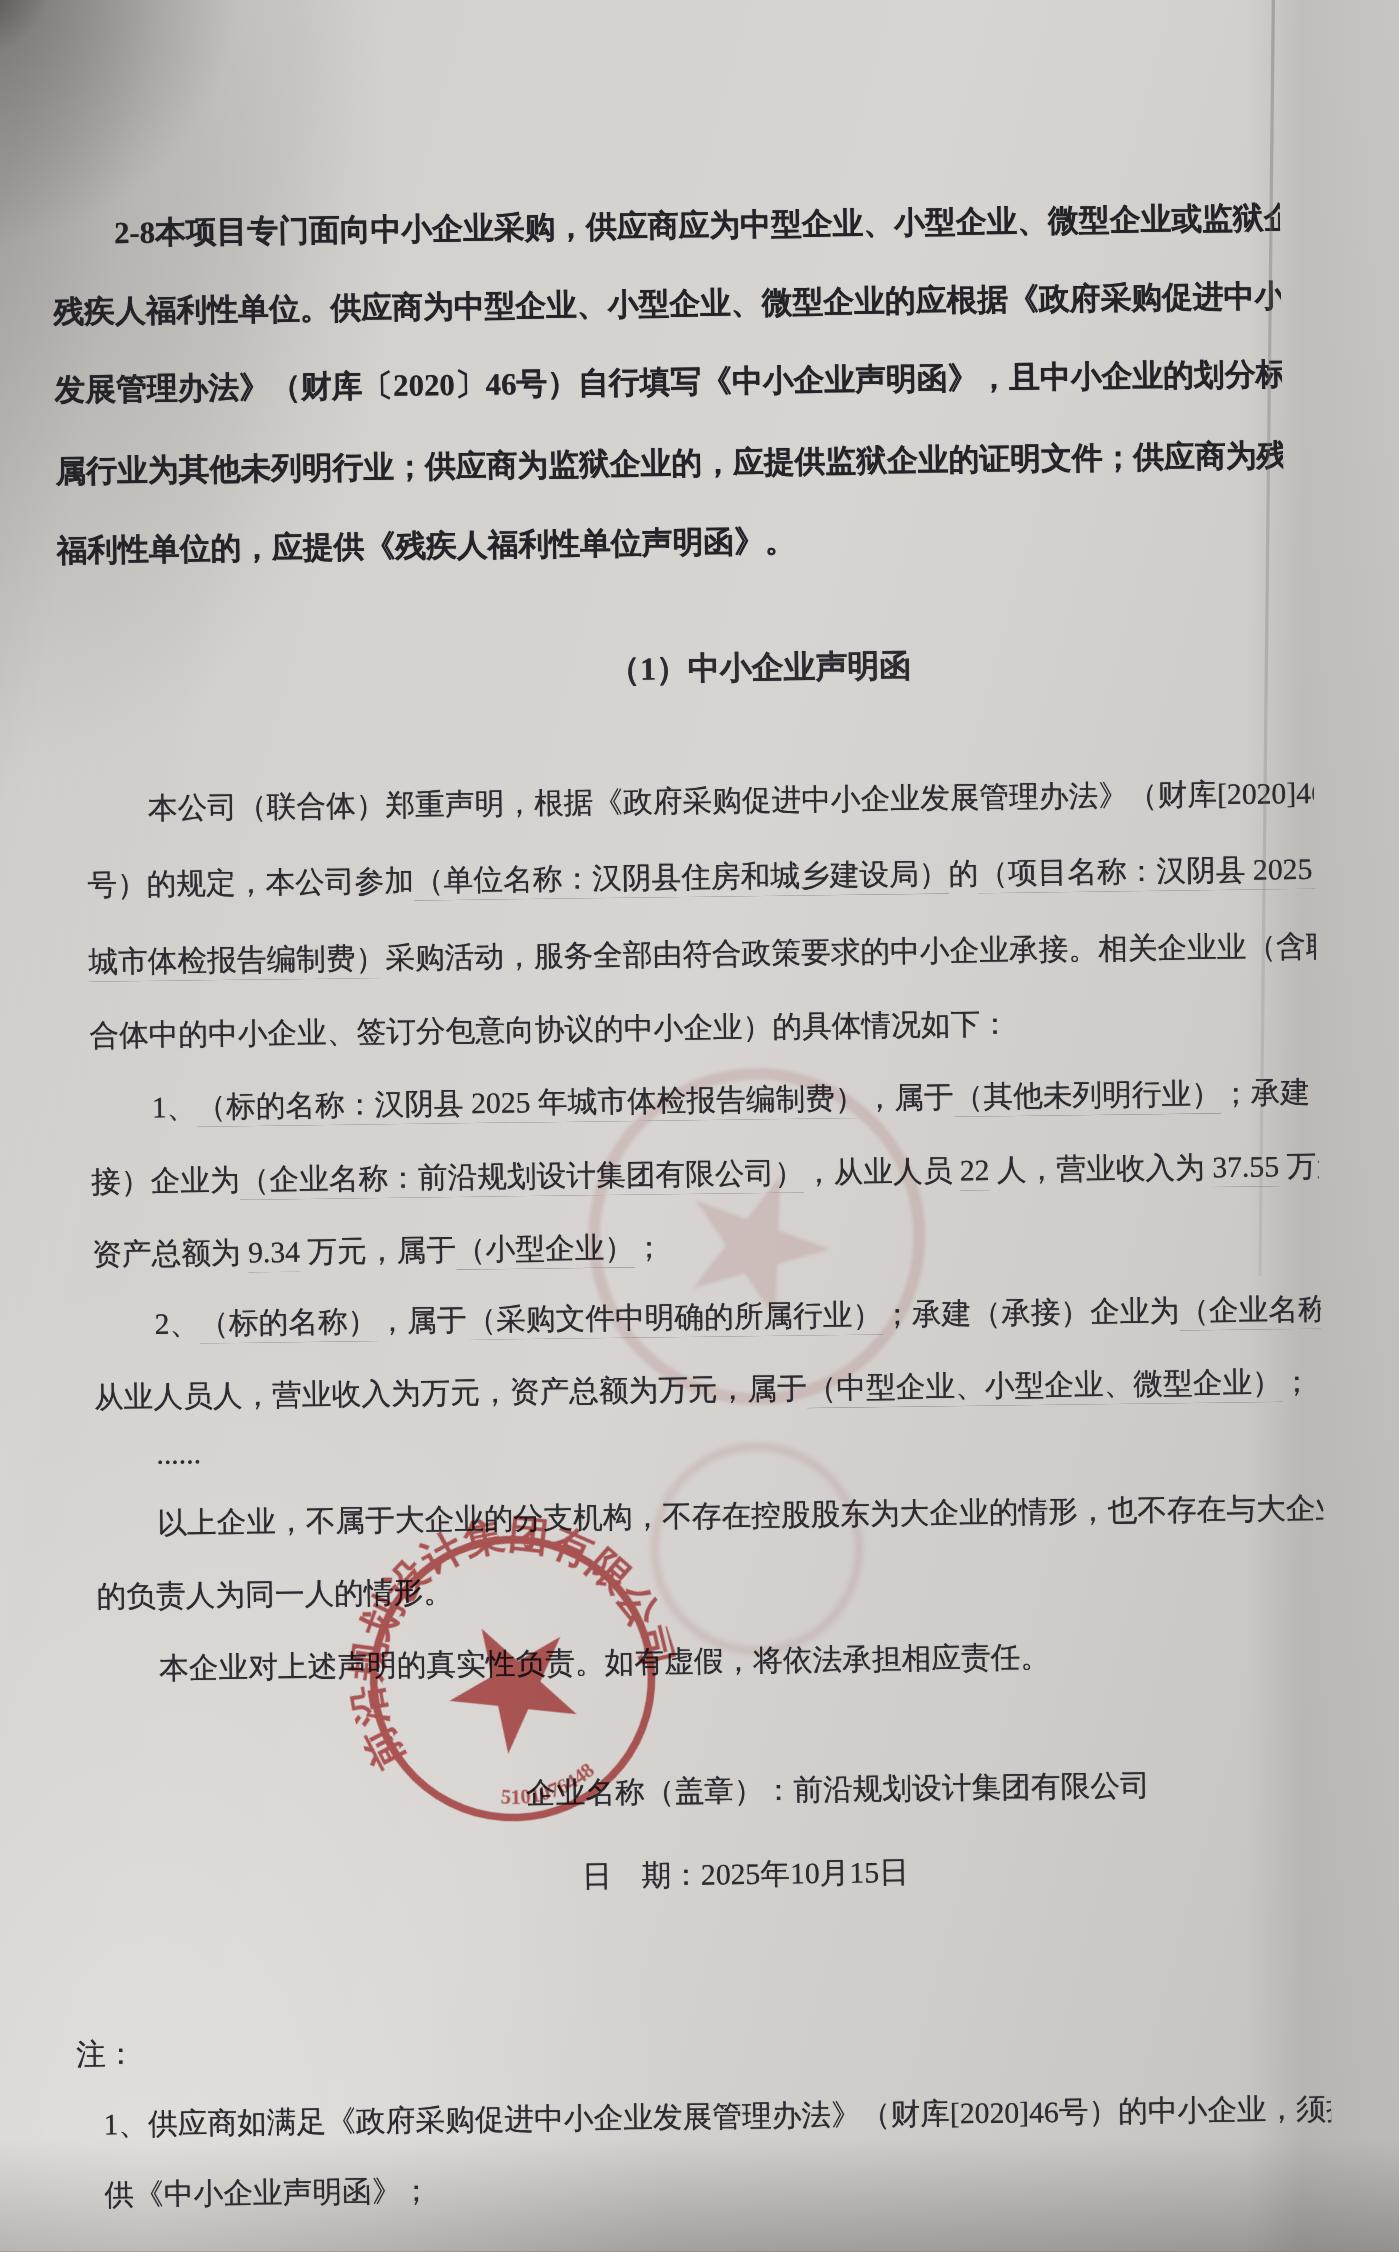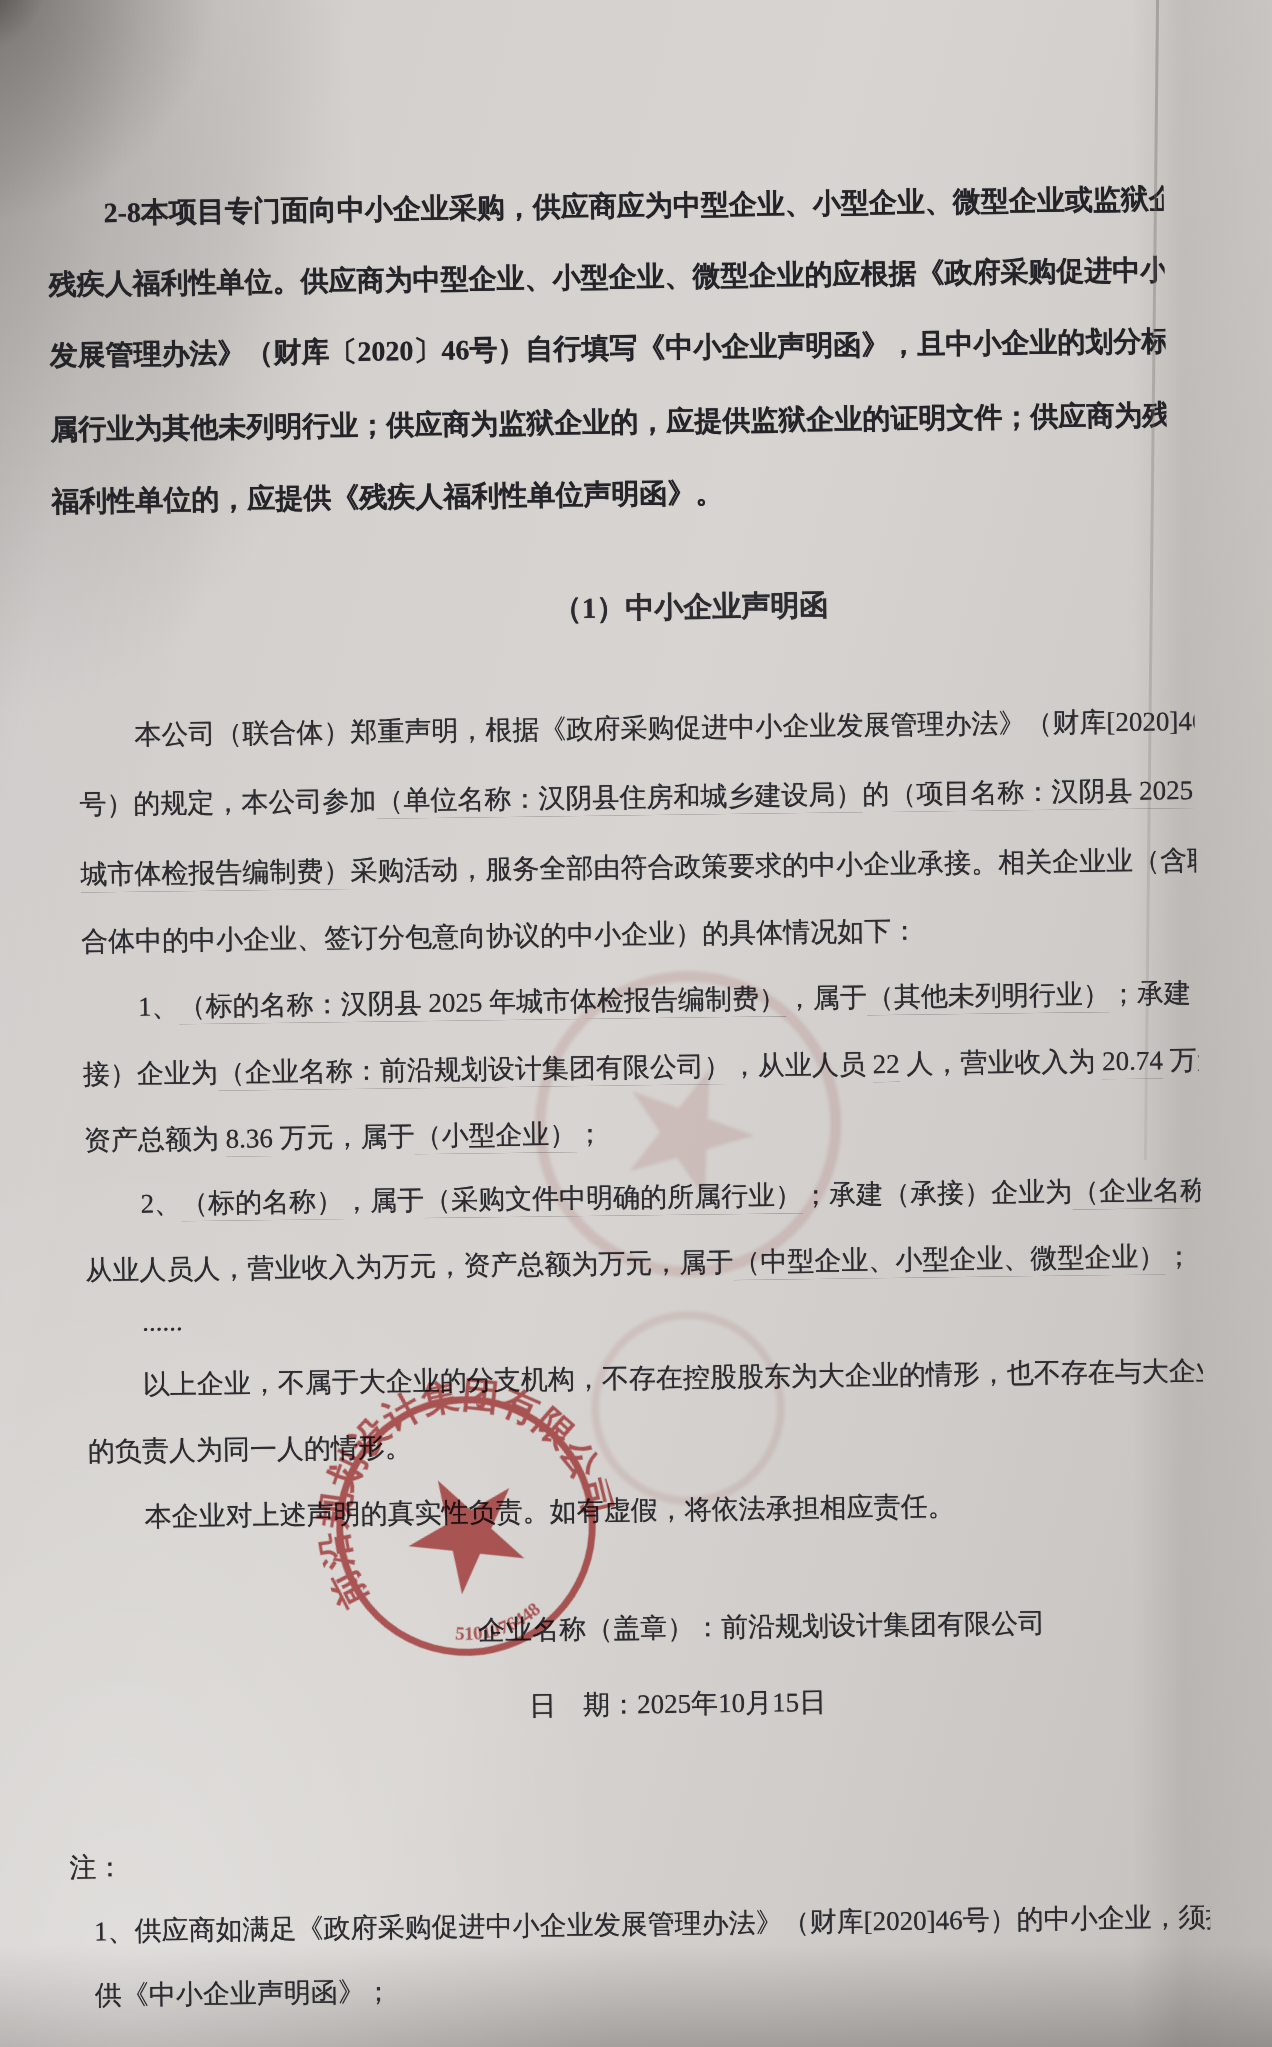--- a/index.html
+++ b/index.html
@@ -67,22 +67,22 @@
 
     <div class="title">（1）中小企业声明函</div>
 
     <div>
       <div class="ln body-ln indent" style="top:712px"><span>本公司（联合体）郑重声明，根据《政府采购促进中小企业发展管理办法》（财库[2020]46</span></div>
       <div class="ln body-ln" style="top:781px"><span>号）的规定，本公司参加</span><span class="u">（单位名称：汉阴县住房和城乡建设局）</span><span>的</span><span class="u">（项目名称：汉阴县 2025 年</span></div>
       <div class="ln body-ln" style="top:851px"><span class="u">城市体检报告编制费）</span><span>采购活动，服务全部由符合政策要求的中小企业承接。相关企业业（含联</span></div>
       <div class="ln body-ln" style="top:918px"><span>合体中的中小企业、签订分包意向协议的中小企业）的具体情况如下：</span></div>
 
       <div class="ln body-ln indent" style="top:984px"><span>1、</span><span class="u">（标的名称：汉阴县 2025 年城市体检报告编制费）</span><span>，属于</span><span class="u">（其他未列明行业）</span><span>；承建（承</span></div>
-      <div class="ln body-ln" style="top:1051px"><span>接）企业为</span><span class="u">（企业名称：前沿规划设计集团有限公司）</span><span>，从业人员 </span><span class="u">22</span><span> 人，营业收入为 </span><span class="u">20.74</span><span> 万元，</span></div>
-      <div class="ln body-ln" style="top:1117px"><span>资产总额为 </span><span class="u">8.36</span><span> 万元，属于</span><span class="u">（小型企业）</span><span>；</span></div>
+      <div class="ln body-ln" style="top:1051px"><span>接）企业为</span><span class="u">（企业名称：前沿规划设计集团有限公司）</span><span>，从业人员 </span><span class="u">22</span><span> 人，营业收入为 </span><span class="u">37.55</span><span> 万元，</span></div>
+      <div class="ln body-ln" style="top:1117px"><span>资产总额为 </span><span class="u">9.34</span><span> 万元，属于</span><span class="u">（小型企业）</span><span>；</span></div>
 
       <div class="ln body-ln indent" style="top:1181px"><span>2、</span><span class="u">（标的名称）</span><span>，属于</span><span class="u">（采购文件中明确的所属行业）</span><span>；承建（承接）企业为</span><span class="u">（企业名称）</span></div>
       <div class="ln body-ln" style="top:1247px"><span>从业人员人，营业收入为万元，资产总额为万元，属于</span><span class="u">（中型企业、小型企业、微型企业）</span><span>；</span></div>
 
       <div class="ln body-ln indent" style="top:1299px">......</div>
 
       <div class="ln body-ln indent" style="top:1362px">以上企业，不属于大企业的分支机构，不存在控股股东为大企业的情形，也不存在与大企业</div>
       <div class="ln body-ln" style="top:1428px">的负责人为同一人的情形。</div>
       <div class="ln body-ln indent" style="top:1494px">本企业对上述声明的真实性负责。如有虚假，将依法承担相应责任。</div>
     </div>

